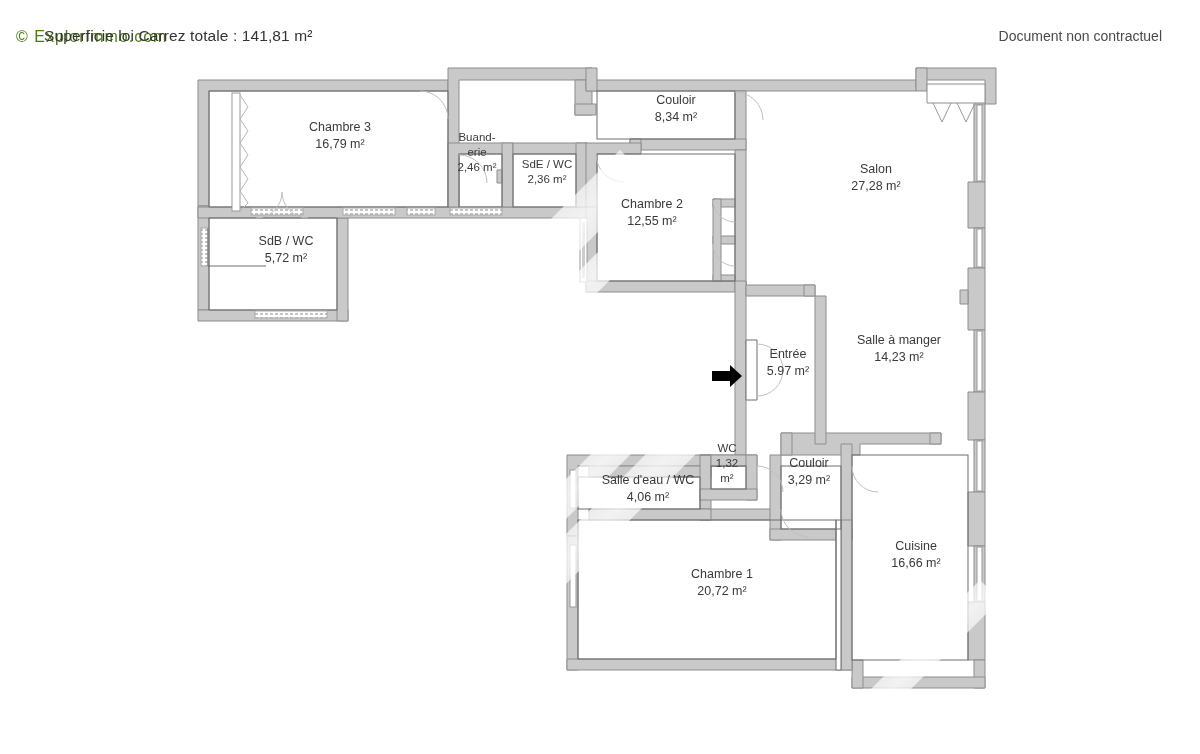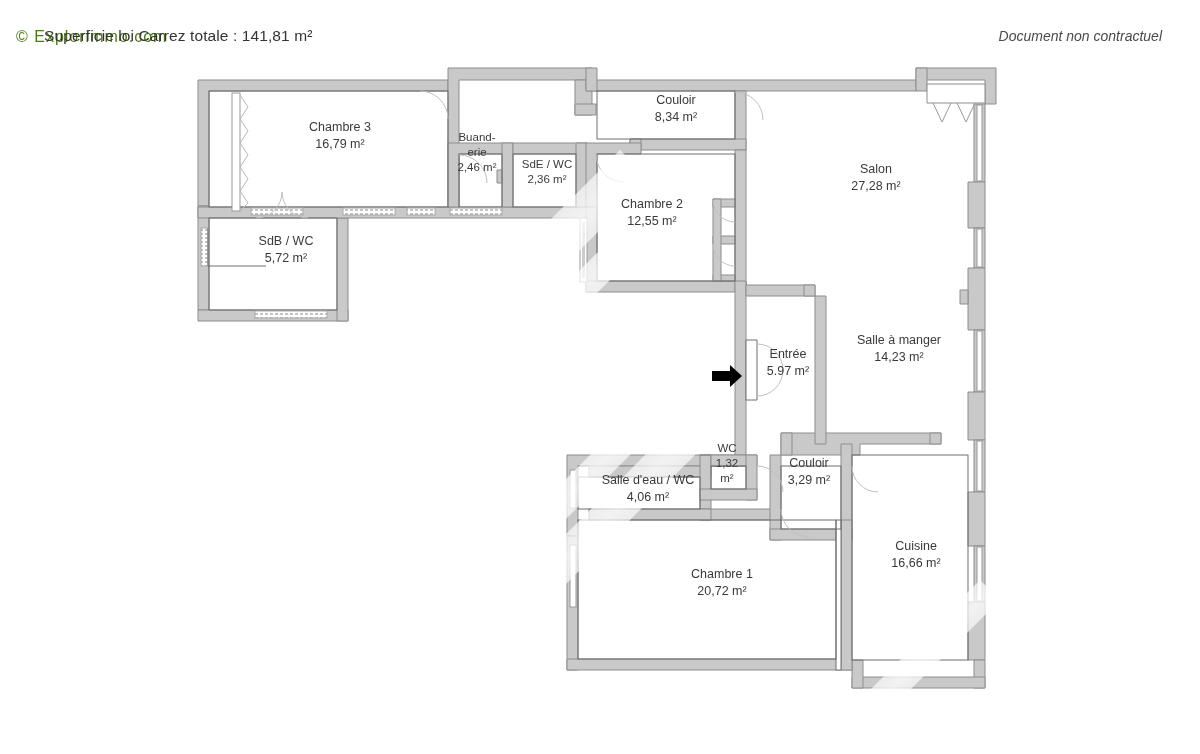--- a/index.html
+++ b/index.html
@@ -11,21 +11,21 @@
   }
   #plan-root{position:relative;width:1200px;height:754px;}
 
   .hdr{position:absolute;top:0;left:0;width:1200px;height:58px;}
   #title-text{
     position:absolute;left:44px;top:27px;
     font-size:15.5px;color:#333333;letter-spacing:.1px;white-space:nowrap;
   }
   #disclaimer-text{
     position:absolute;right:38px;top:28px;
-    font-size:14px;font-style:italic;color:#4a4a4a;white-space:nowrap;
+    font-size:14px;color:#4a4a4a;white-space:nowrap;
   }
   #watermark-badge{
     position:absolute;left:16px;top:28px;
     font-size:16px;color:#4d7c0f;letter-spacing:1px;white-space:nowrap;
     user-select:none;
   }
   svg#floorplan{position:absolute;left:0;top:0;}
   .rlabel{
     font-family:"Liberation Sans","DejaVu Sans",sans-serif;
     font-size:12.5px;fill:#3a3a3a;text-anchor:middle;

